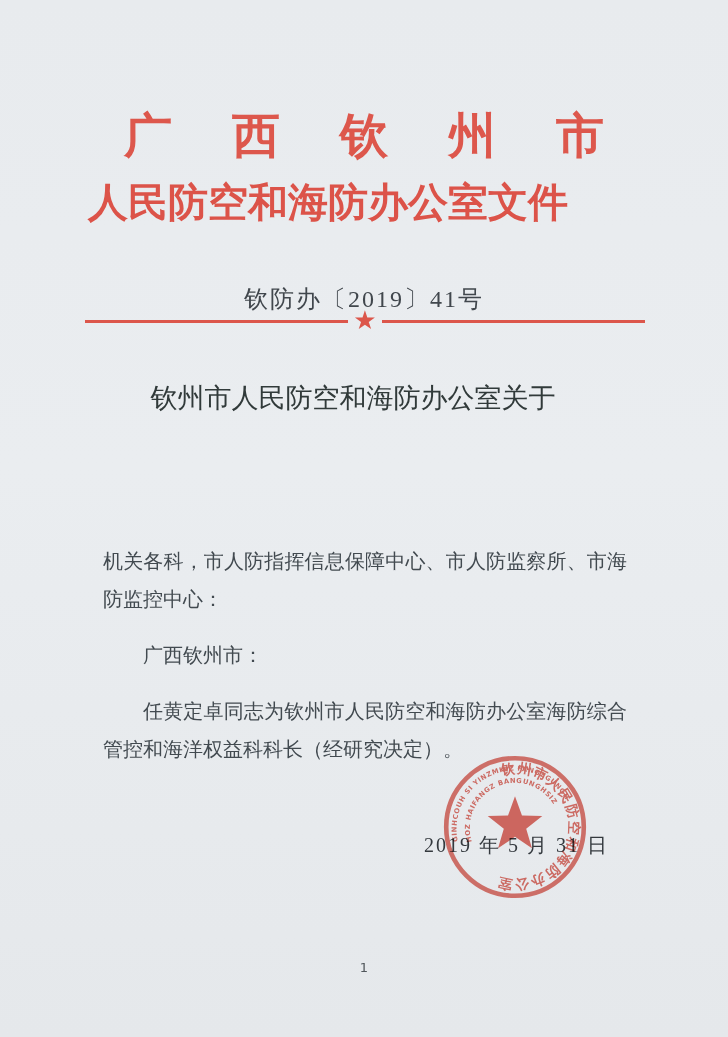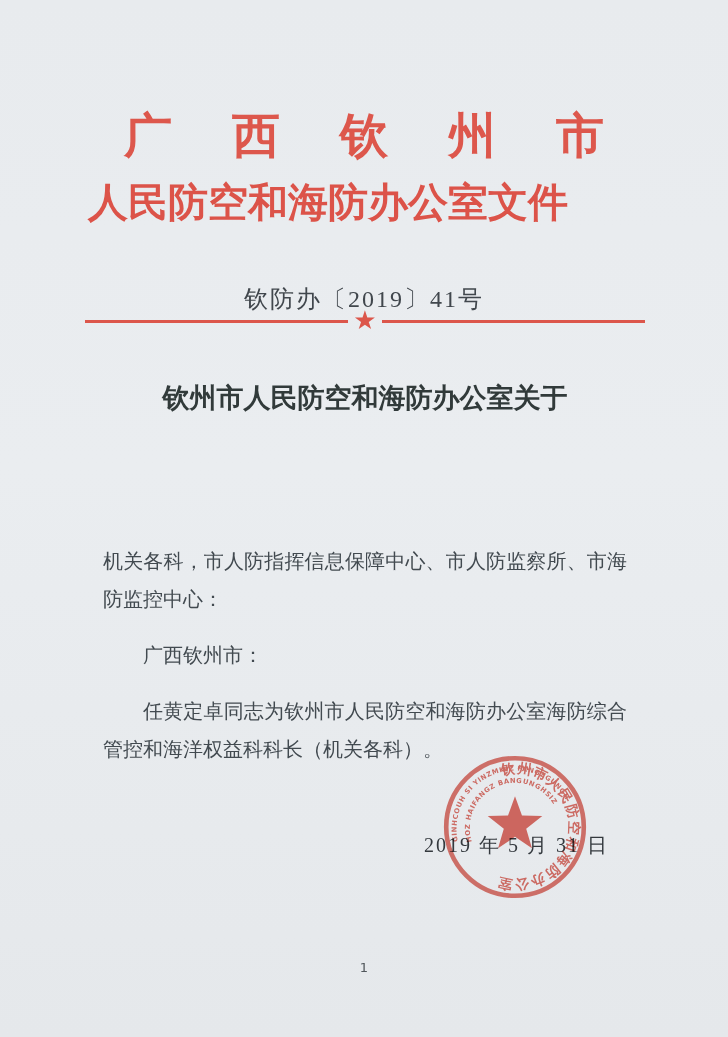--- a/index.html
+++ b/index.html
@@ -33,22 +33,22 @@
     position:absolute;top:308px;left:85px;width:560px;height:26px;
     display:flex;align-items:center;
   }
   .divider .seg{flex:1;height:3px;background:#dc564b;}
   .divider .star{
     color:#dc564b;font-size:26px;line-height:1;margin:0 5px;
     font-family:"DejaVu Sans",sans-serif;transform:translateY(-1px);
   }
   
   .title{
-    position:absolute;top:370px;left:85px;width:560px;
-    text-align:center;color:#313a3a;font-weight:700;font-size:27px;line-height:57px;
+    position:absolute;top:370px;left:73px;width:560px;
+    text-align:center;color:#313a3a;font-weight:400;font-size:27px;line-height:57px;
   }
   
   .body-block{
     position:absolute;top:524px;left:85px;width:560px;
     color:#424a50;font-size:20px;line-height:38px;text-align:justify;
   }
   .body-block p{margin:18px;text-indent:2em;}
   .body-block p.no-indent{text-indent:0;}
   
   .seal{
@@ -86,21 +86,21 @@
     <span class="seg"></span>
   </div>
 
   <div class="title">
     <div>钦州市人民防空和海防办公室关于</div>
   </div>
 
   <div class="body-block">
     <p class="no-indent">机关各科，市人防指挥信息保障中心、市人防监察所、市海防监控中心：</p>
     <p>广西钦州市：</p>
-    <p>任黄定卓同志为钦州市人民防空和海防办公室海防综合管控和海洋权益科科长（机关各科）。</p>
+    <p>任黄定卓同志为钦州市人民防空和海防办公室海防综合管控和海洋权益科科长（经研究决定）。</p>
   </div>
 
   <div class="date">2019 年 5 月 31 日</div>
 
   <svg class="seal" viewBox="0 0 150 150">
     <defs>
       <path id="arcOuter" d="M 20 92 A 57 57 0 1 1 130 92" fill="none"></path>
       <path id="arcInner" d="M 34 92 A 44 44 0 1 1 116 92" fill="none"></path>
       <path id="arcCn" d="M 62 24.5 A 52 52 0 1 1 40 112" fill="none"></path>
     </defs>

